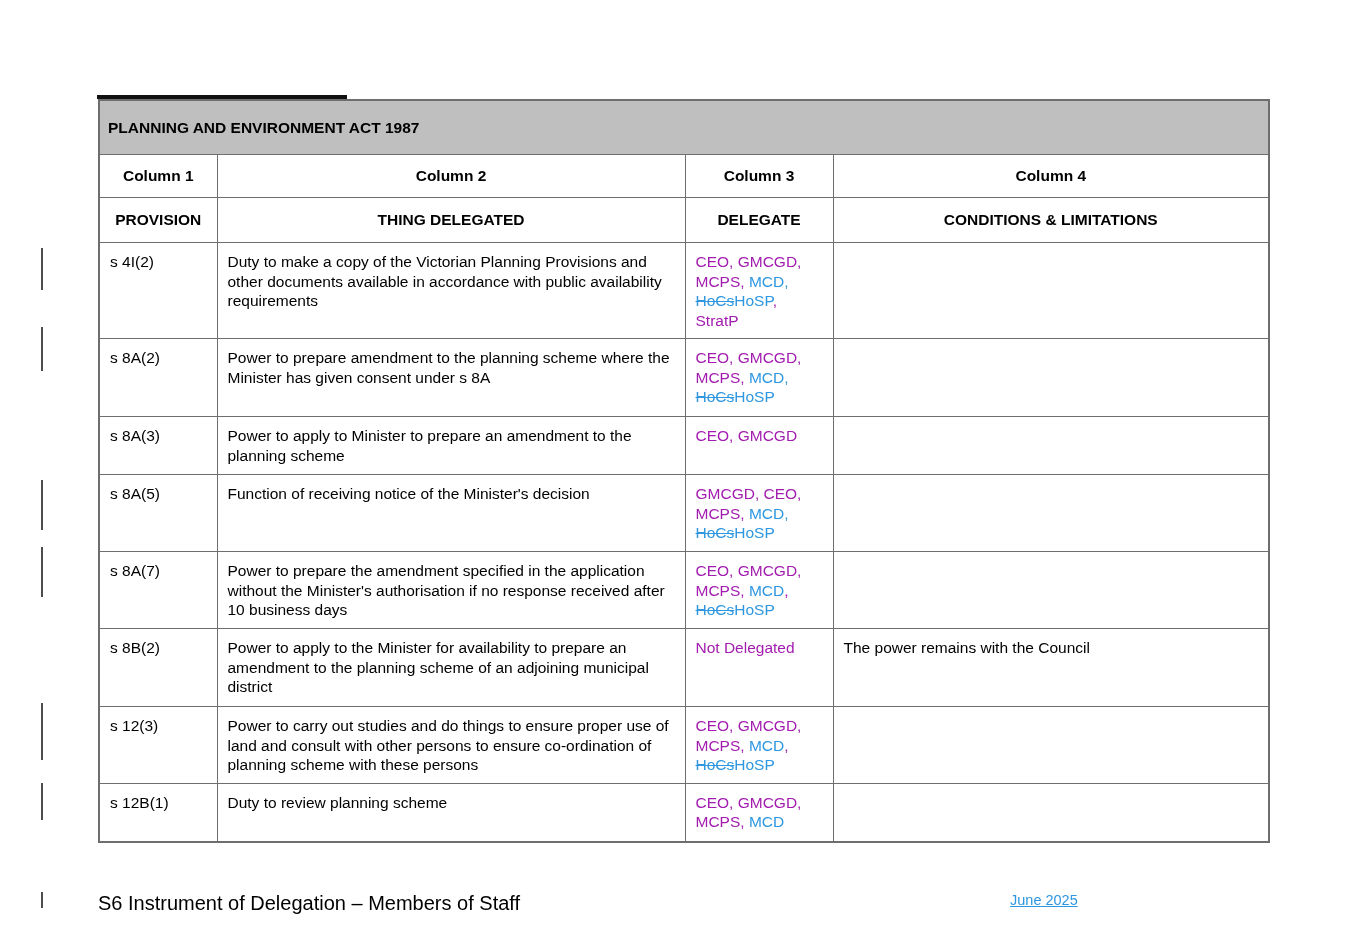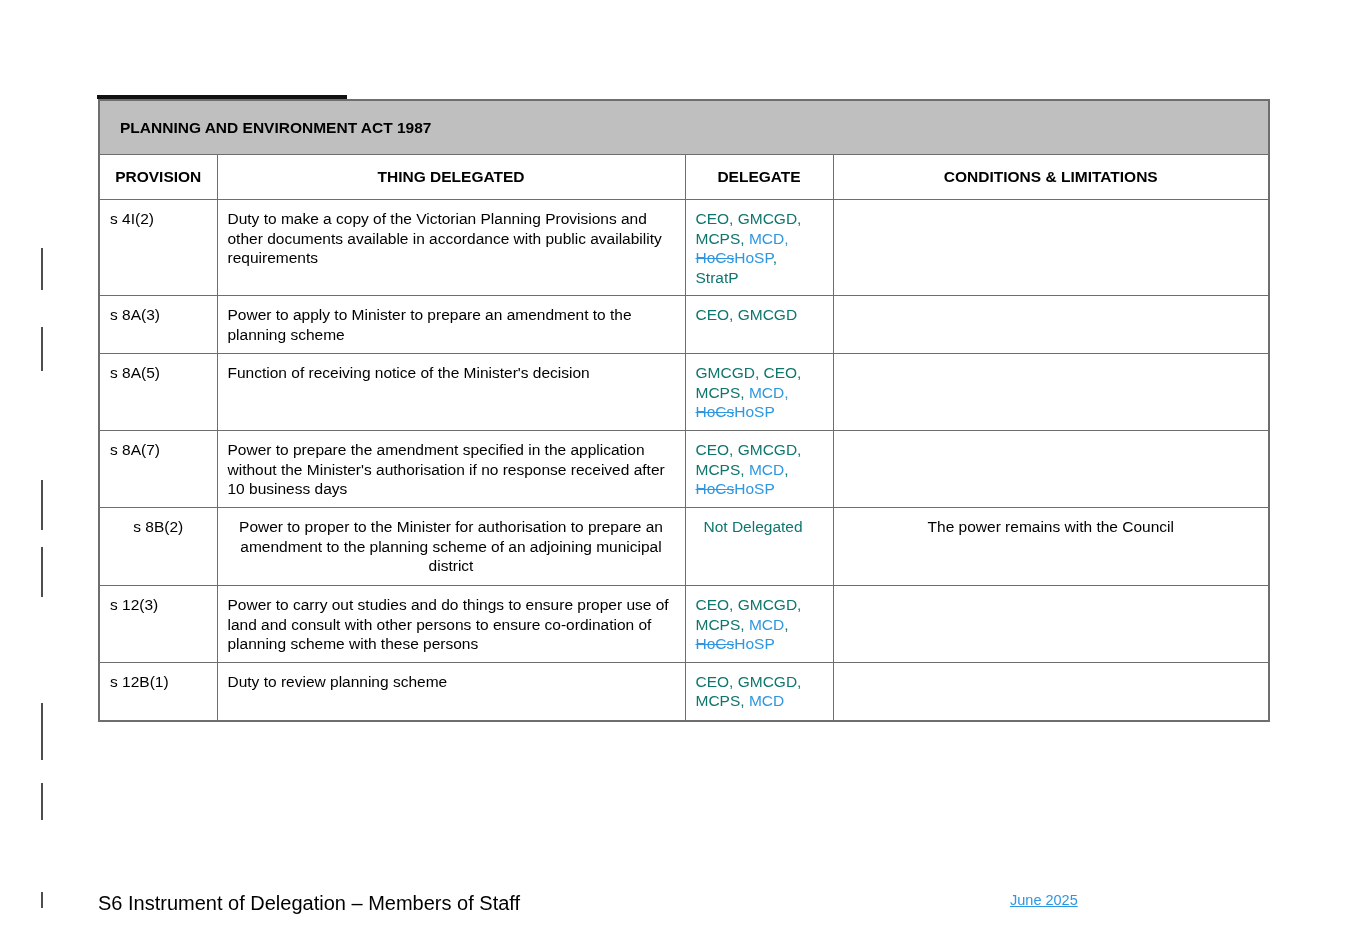--- a/index.html
+++ b/index.html
@@ -22,27 +22,27 @@
     border-collapse:collapse;table-layout:fixed;
     border:2.5px solid #6e6e6e;
   }
   table.delegation th, table.delegation td{
     border:1.5px solid #6e6e6e;
     font-size:15.5px;line-height:19.5px;
   }
   tr.act-row th{
     background:var(--header-gray,#bfbfbf);
     text-align:left;vertical-align:middle;
-    padding:6px 20px;height:41px;font-weight:bold;
+    padding:6px 8px;height:41px;font-weight:bold;
   }
   tr.col-row th{height:40px;text-align:center;vertical-align:middle;font-weight:bold;background:#fff;}
   tr.field-row th{height:42px;text-align:center;vertical-align:middle;font-weight:bold;background:#fff;}
   td{vertical-align:top;padding:9px 10px 8px 10px;background:#fff;}
   td.col3{padding-right:22px;}
-  .seg-none{color:#0f766e;}
+  .seg-none{color:#a21caf;}
   .seg-insert{color:var(--change-blue,#2e97e0);}
   .seg-delete{color:var(--change-blue,#2e97e0);text-decoration:line-through;}
 
   
   .footer-left{position:absolute;left:98px;top:892px;font-size:20px;}
   .footer-date{position:absolute;left:1010px;top:892px;font-size:14.5px;
     color:var(--change-blue,#2e97e0);text-decoration:underline;}
 </style>
 </head>
 <body>
@@ -63,55 +63,67 @@
     <colgroup>
       <col style="width:118px">
         <col style="width:468px">
         <col style="width:148px">
         <col style="width:436px">
     </colgroup>
     <thead>
       <tr class="act-row">
         <th colspan="4">PLANNING AND ENVIRONMENT ACT 1987</th>
       </tr>
+      <tr class="col-row">
+        <th>Column 1</th>
+        <th>Column 2</th>
+        <th>Column 3</th>
+        <th>Column 4</th>
+      </tr>
       <tr class="field-row">
         <th>PROVISION</th>
         <th>THING DELEGATED</th>
         <th>DELEGATE</th>
         <th>CONDITIONS &amp; LIMITATIONS</th>
       </tr>
     </thead>
     <tbody>
         <tr style="height: 95px; margin-top: 36px;">
           <td class="col1">s 4I(2)</td>
           <td class="col2">Duty to make a copy of the Victorian Planning Provisions and other documents available in accordance with public availability requirements</td>
           <td class="col3"><span class="seg-none">CEO, GMCGD, MCPS, </span><span class="seg-insert">MCD,</span><span class="seg-none"> </span><span class="seg-delete">HoCs</span><span class="seg-insert">HoSP</span><span class="seg-none">, StratP</span></td>
+          <td class="col4"></td>
+        </tr>
+        <tr style="height: 78px;">
+          <td class="col1">s 8A(2)</td>
+          <td class="col2">Power to prepare amendment to the planning scheme where the Minister has given consent under s 8A</td>
+          <td class="col3"><span class="seg-none">CEO, GMCGD, MCPS, </span><span class="seg-insert">MCD,</span><span class="seg-none"> </span><span class="seg-delete">HoCs</span><span class="seg-insert">HoSP</span></td>
           <td class="col4"></td>
         </tr>
         <tr style="height: 58px;">
           <td class="col1">s 8A(3)</td>
           <td class="col2">Power to apply to Minister to prepare an amendment to the planning scheme</td>
           <td class="col3"><span class="seg-none">CEO, GMCGD</span></td>
           <td class="col4"></td>
         </tr>
         <tr style="height: 77px;">
           <td class="col1">s 8A(5)</td>
           <td class="col2">Function of receiving notice of the Minister's decision</td>
           <td class="col3"><span class="seg-none">GMCGD, CEO, MCPS, </span><span class="seg-insert">MCD,</span><span class="seg-none"> </span><span class="seg-delete">HoCs</span><span class="seg-insert">HoSP</span></td>
           <td class="col4"></td>
         </tr>
         <tr style="height: 77px;">
           <td class="col1">s 8A(7)</td>
           <td class="col2">Power to prepare the amendment specified in the application without the Minister's authorisation if no response received after 10 business days</td>
           <td class="col3"><span class="seg-none">CEO, GMCGD, MCPS, </span><span class="seg-insert">MCD</span><span class="seg-none">, </span><span class="seg-delete">HoCs</span><span class="seg-insert">HoSP</span></td>
           <td class="col4"></td>
         </tr>
-        <tr style="height: 78px; text-align: center;">
+        <tr style="height: 78px;">
           <td class="col1">s 8B(2)</td>
-          <td class="col2">Power to proper to the Minister for authorisation to prepare an amendment to the planning scheme of an adjoining municipal district</td>
+          <td class="col2">Power to apply to the Minister for availability to prepare an amendment to the planning scheme of an adjoining municipal district</td>
           <td class="col3"><span class="seg-none">Not Delegated</span></td>
           <td class="col4">The power remains with the Council</td>
         </tr>
         <tr style="height: 76px;">
           <td class="col1">s 12(3)</td>
           <td class="col2">Power to carry out studies and do things to ensure proper use of land and consult with other persons to ensure co-ordination of planning scheme with these persons</td>
           <td class="col3"><span class="seg-none">CEO, GMCGD, MCPS, </span><span class="seg-insert">MCD</span><span class="seg-none">, </span><span class="seg-delete">HoCs</span><span class="seg-insert">HoSP</span></td>
           <td class="col4"></td>
         </tr>
         <tr style="height: 59px;">

